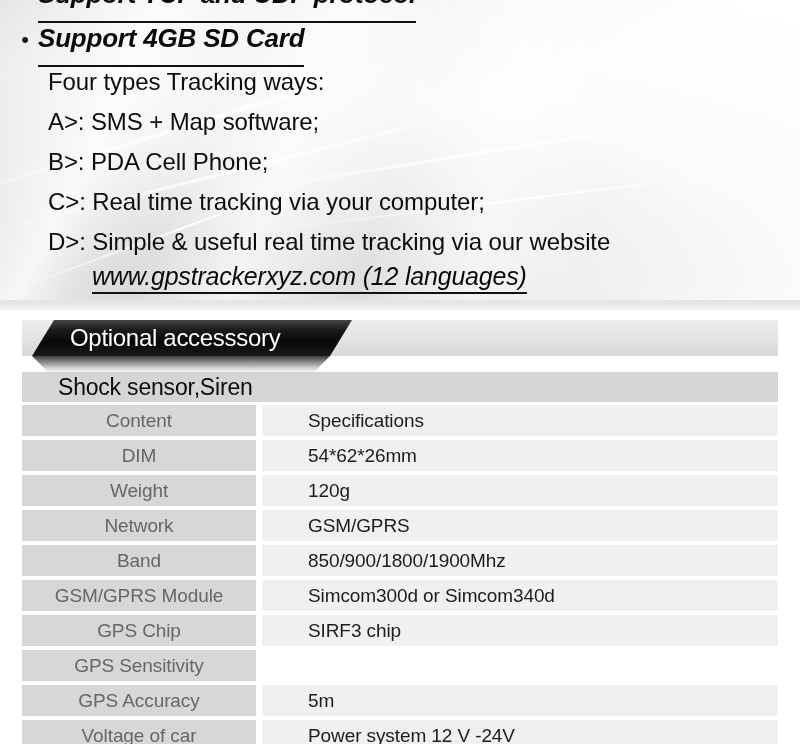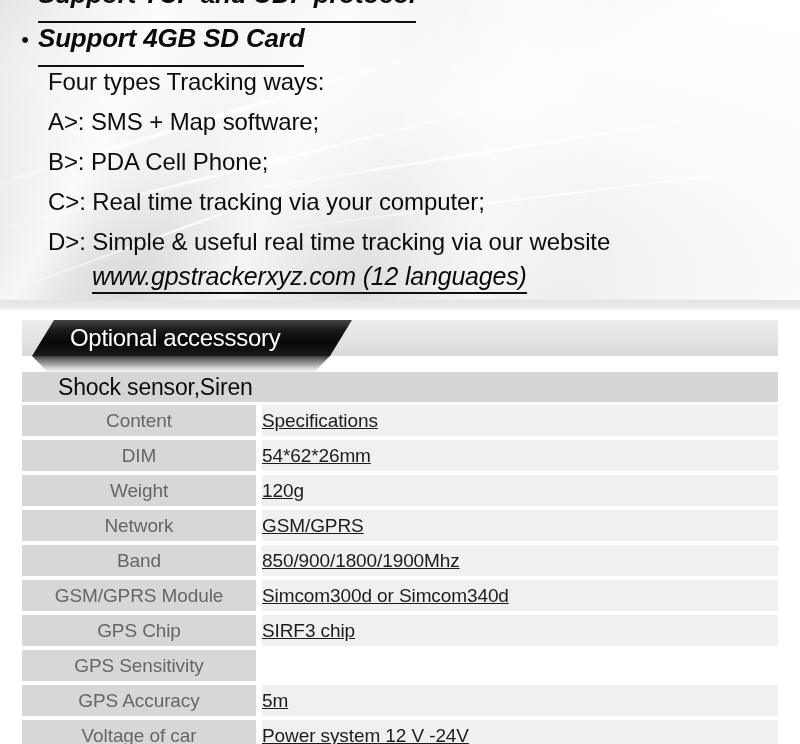--- a/index.html
+++ b/index.html
@@ -250,23 +250,23 @@
     background: #ffffff;
   }
   .spec-value {
     flex: 1 1 auto;
     background: #f0f0f0;
     display: flex;
     align-items: center;
     font-size: 19px;
     color: #1c1c1c;
     letter-spacing: -0.1px;
-    white-space: nowrap;
-    overflow: hidden;
-    text-decoration: underline;
+    padding-left: 46px;
+    white-space: nowrap;
+    overflow: hidden;
   }
 </style>
 </head>
 <body>
 
 <div id="page">
 
   <div class="feature-panel">
     <div class="streak s1"></div>
     <div class="streak s2"></div>

